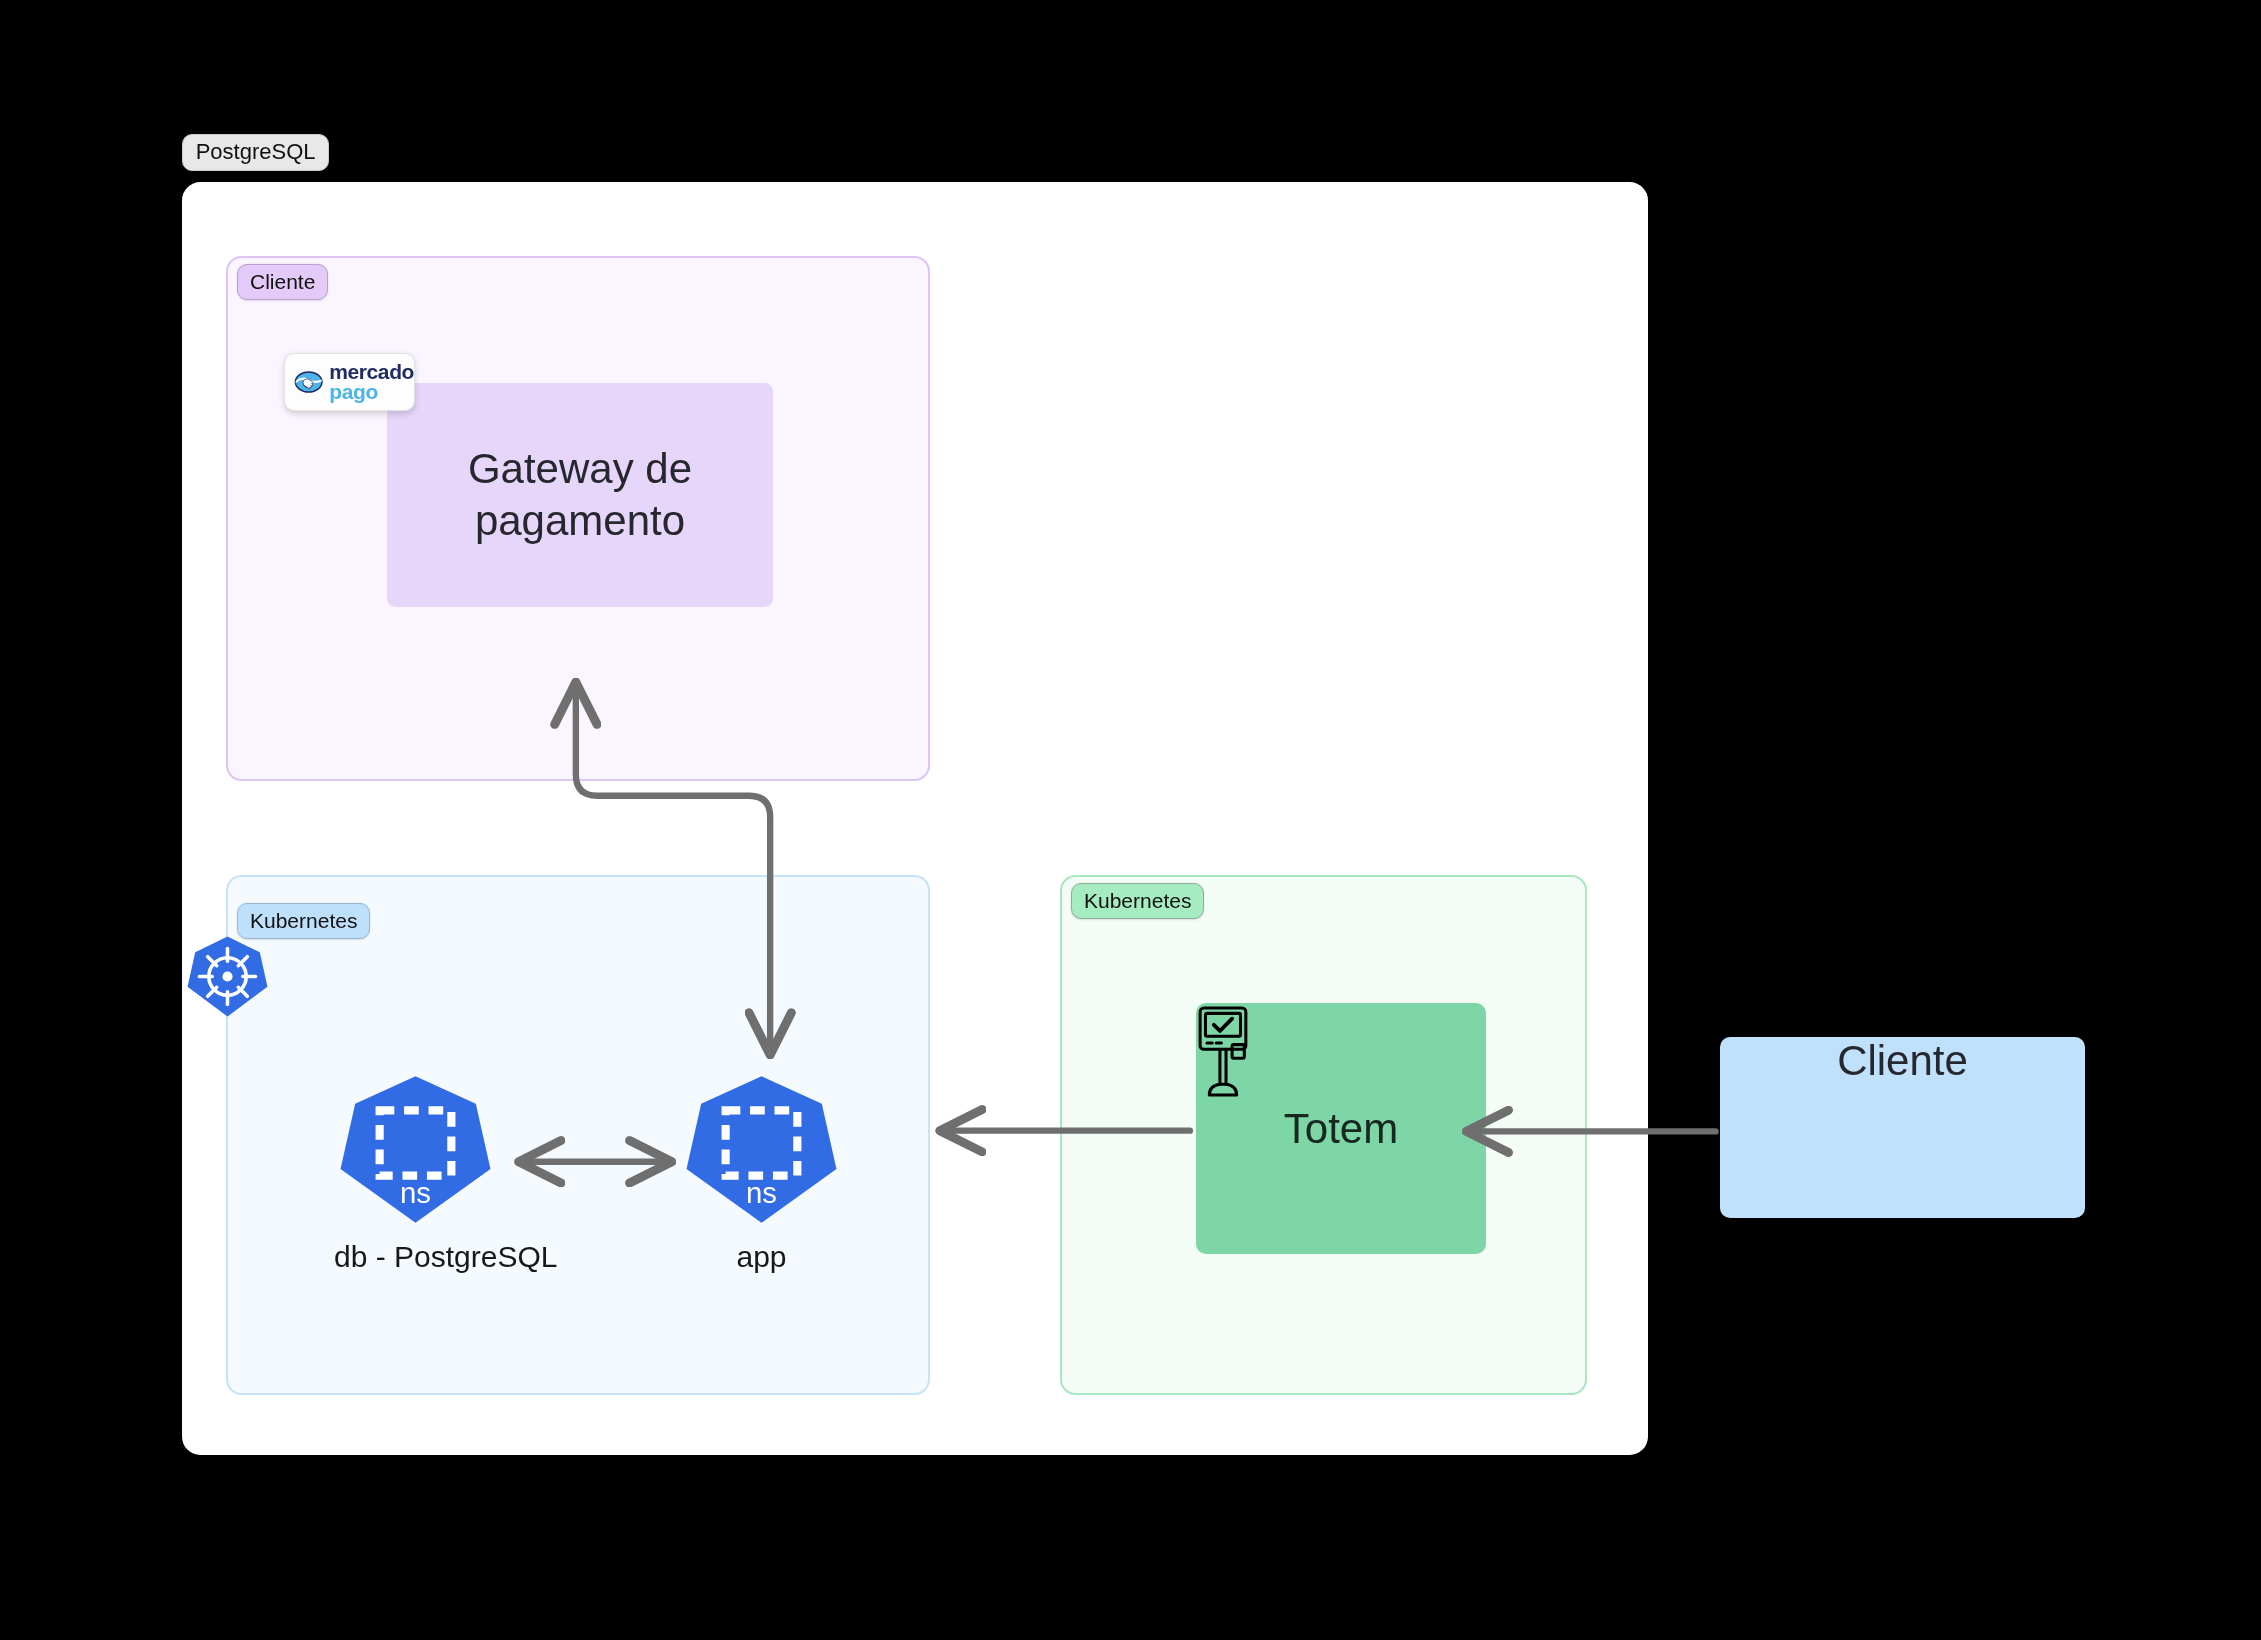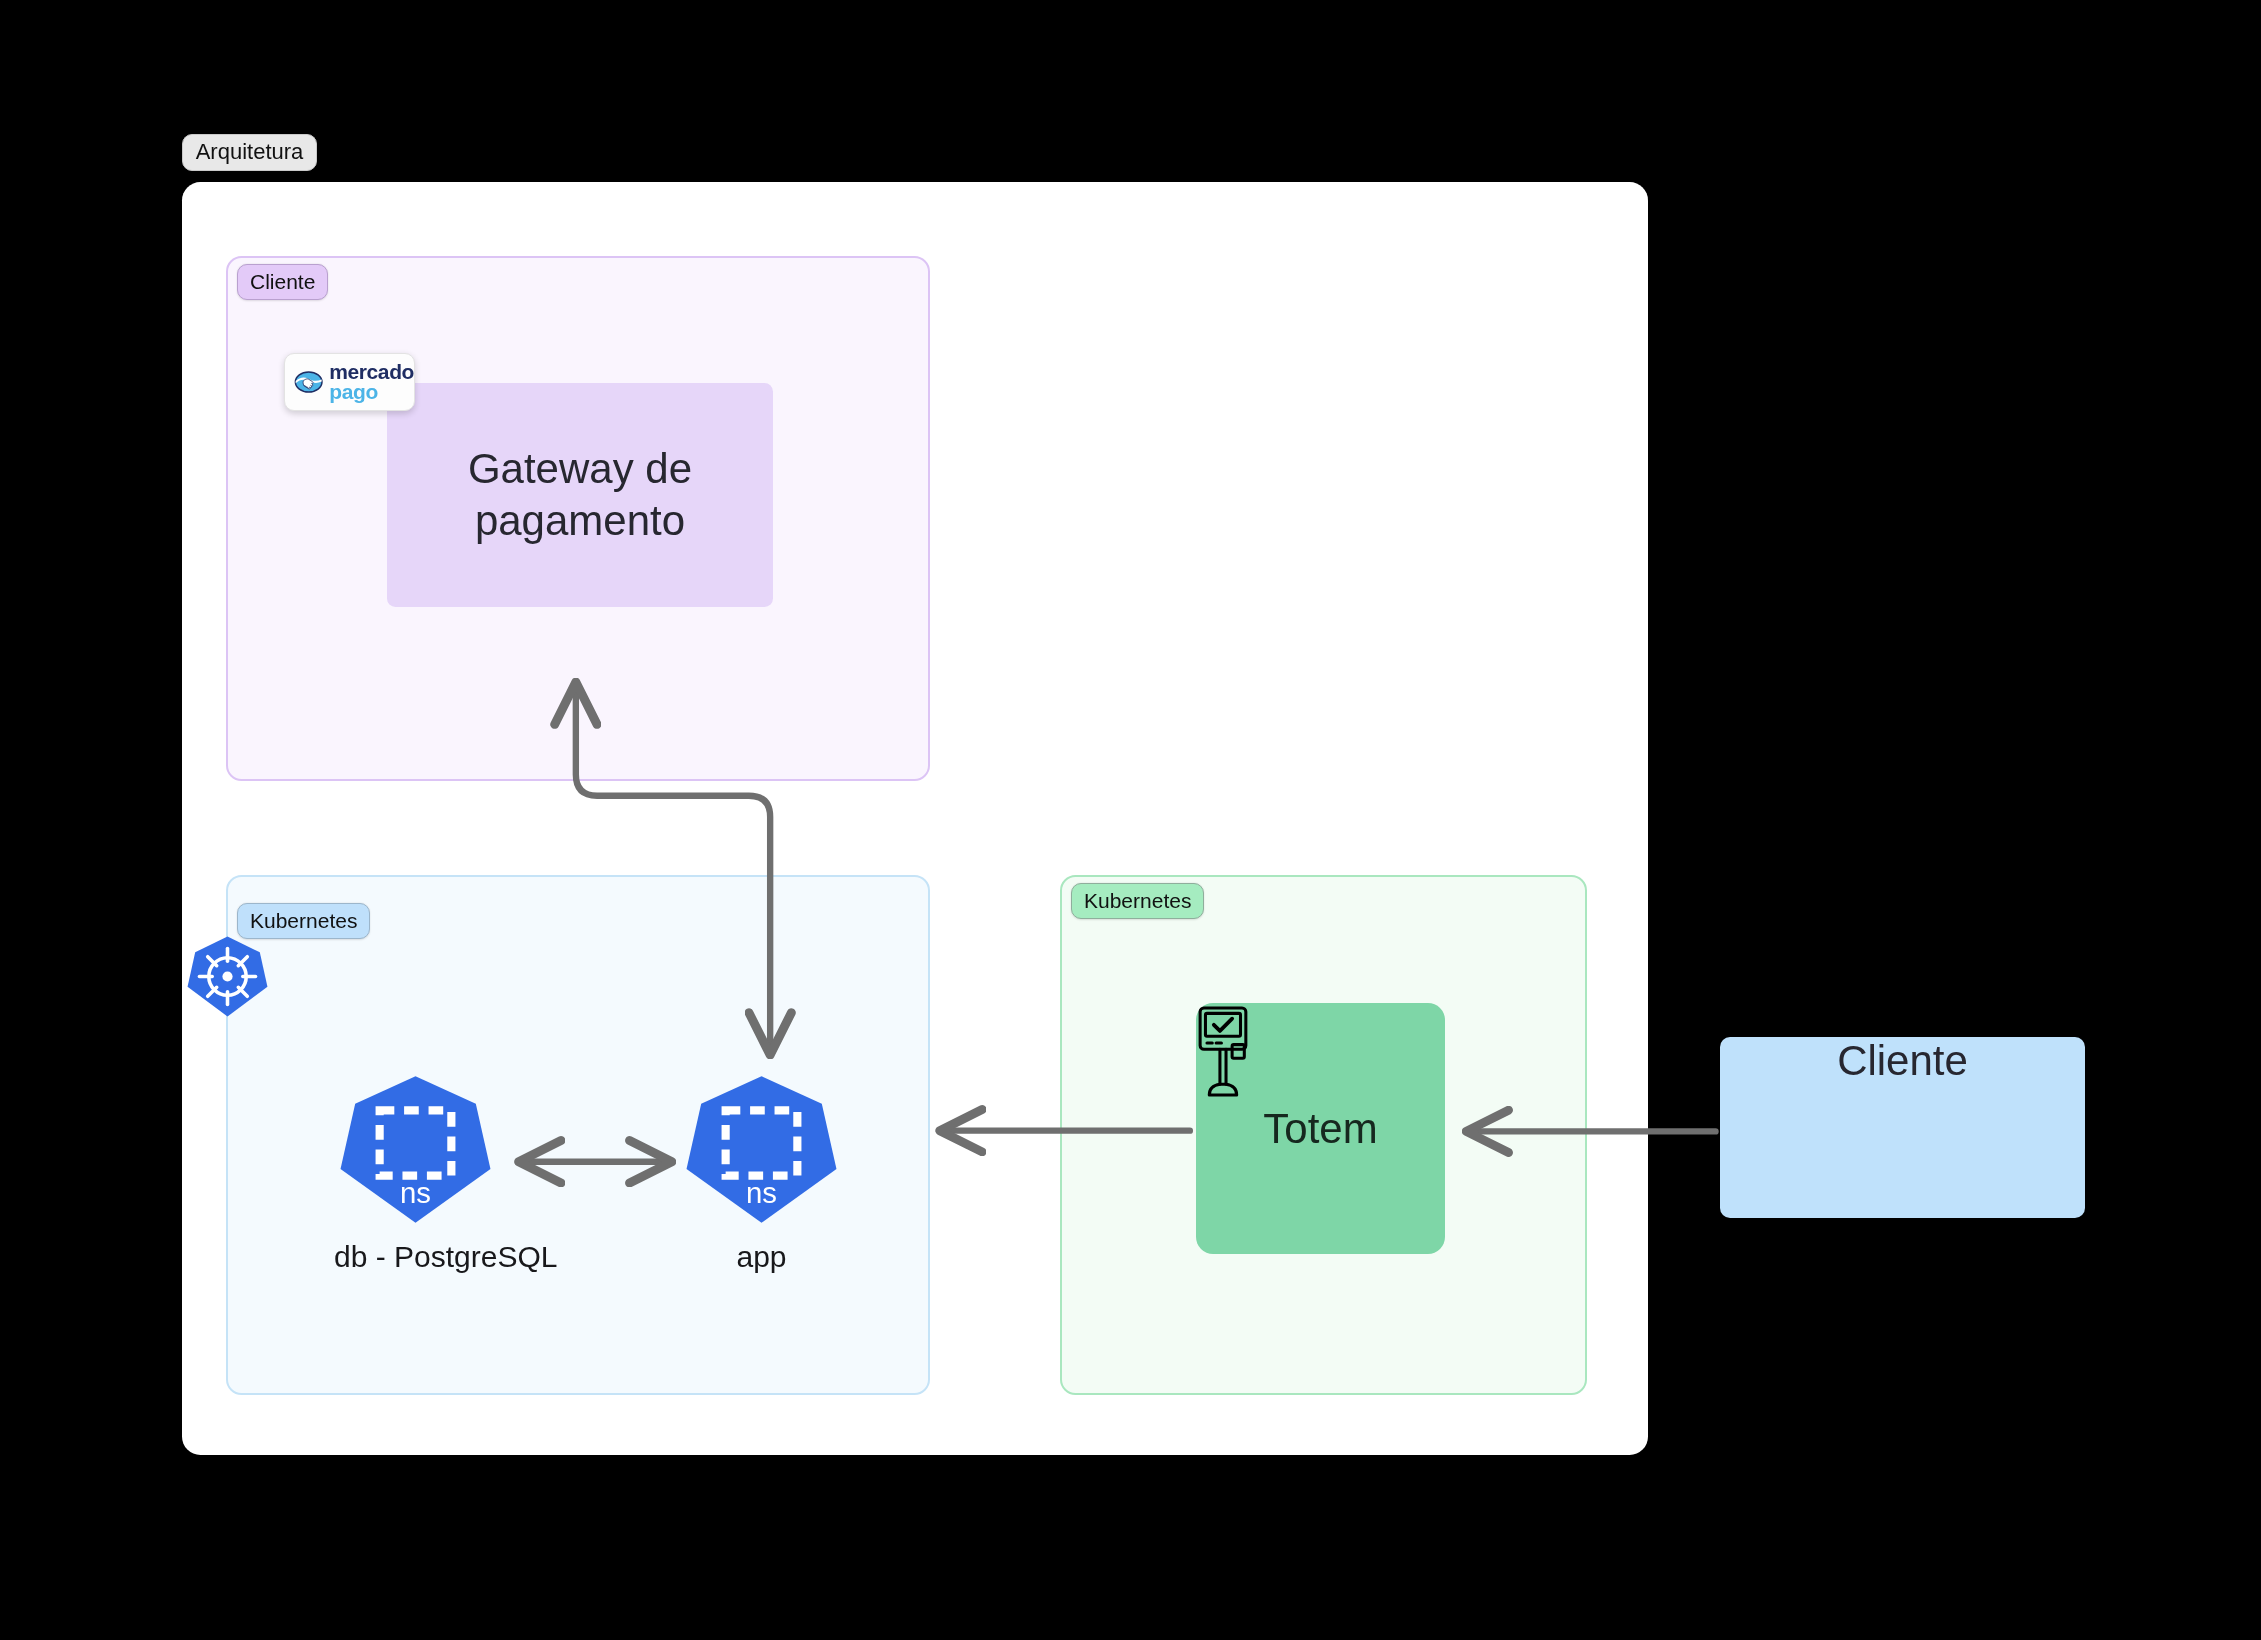--- a/index.html
+++ b/index.html
@@ -139,23 +139,23 @@
     font-size: 21px;
     letter-spacing: -0.4px;
   }
   .mp-mercado { color: #1f2d63; }
   .mp-pago    { color: #4cb4e7; }
 
   
   #totem-box {
     position: absolute;
     left: 1196px; top: 1003px;
-    width: 249px; height: 251px;
+    width: 290px; height: 251px;
     background: #7ed6a7;
-    border-radius: 17px;
+    border-radius: 10px;
     display: flex;
     align-items: center;
     justify-content: center;
   }
   #totem-label {
     font-size: 42px;
     color: #16281f;
   }
   #totem-icon {
     position: absolute;
@@ -205,21 +205,21 @@
   #edges {
     position: absolute;
     left: 0; top: 0;
     width: 2261px; height: 1641px;
     pointer-events: none;
   }
 </style>
 </head>
 <body>
 
-<div id="arch-title">Arquitetura</div>
+<div id="arch-title">PostgreSQL</div>
 
 <div id="arch-container"></div>
 
 <div id="externo-box" class="group-box"></div>
 <div id="externo-label" class="group-label">Cliente</div>
 
 <div id="k8s-box" class="group-box"></div>
 <div id="k8s-label" class="group-label">Kubernetes</div>
 
 <div id="interface-box" class="group-box"></div>

